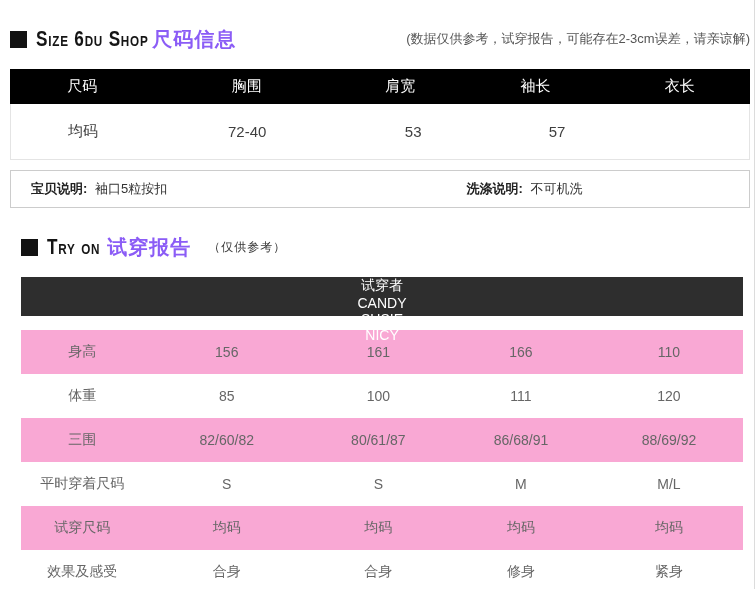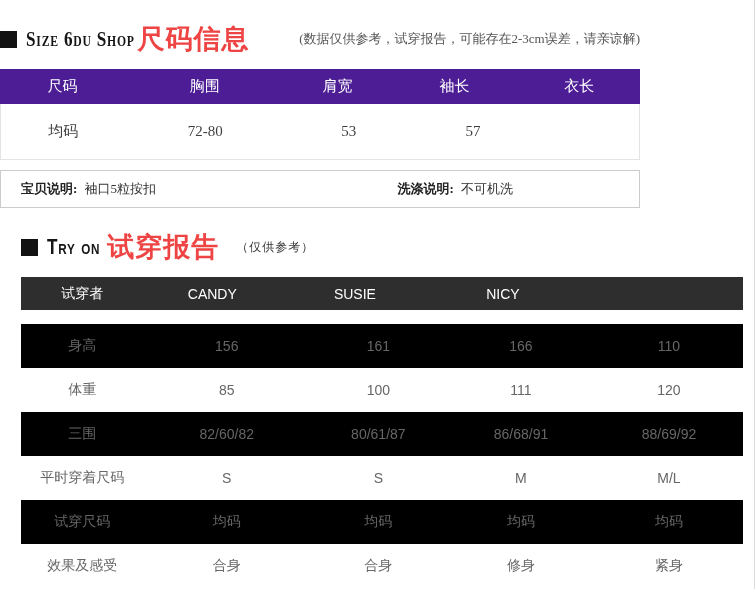--- a/index.html
+++ b/index.html
@@ -41,34 +41,34 @@
     font-size: 22px;
     color: #151515;
     display: inline-block;
     transform: scaleX(.78);
     transform-origin: 0 60%;
     white-space: nowrap;
   }
   .t-en.size-logo { margin-right: -28px; }
   .t-en.tryon-logo { margin-right: -8px; }
   .t-cn {
-    font-size: 27px;
+    font-size: 20px;
     font-weight: 600;
-    color: #ef4444;
+    color: #8b5cf6;
     letter-spacing: 1px;
   }
   .t-note { font-size: 13px; color: #555; }
   .t-note-small { font-size: 12px; color: #3a3a3a; letter-spacing: 1px; margin-left: 17px; }
 
   
-  .sec1 { width: 640px; font-family: Liberation Serif, serif; }
+  .sec1 { margin-left: 10px; width: 740px; }
   .tbl1-head {
     margin-top: 19px;
     height: 35px;
-    background: #4c1d95;
+    background: #000000;
     color: #ffffff;
     display: flex;
     align-items: center;
     font-size: 15px;
   }
   .tbl1-row {
     height: 56px;
     display: flex;
     align-items: center;
     border: 1px solid #e4e4e4;
@@ -90,36 +90,37 @@
     color: #333;
   }
   .info-item { padding-left: 20px; white-space: nowrap; }
   .info-item.first { width: 59%; }
   .info-label { font-weight: bold; color: #222; margin-right: 4px; }
 
   
   .sec2 { margin-left: 21px; width: 722px; }
   .tbl2-head {
     margin-top: 19px;
-    height: 33px;
+    height: 39px;
     background: #2e2e2e;
     color: #ffffff;
     display: flex;
     align-items: center;
     font-size: 14px;
     margin-bottom: 14px;
+    flex-direction: column;
   }
   .tbl2-row {
     height: 44px;
     display: flex;
     align-items: center;
     font-size: 14px;
     color: #666;
   }
-  .tbl2-row.odd { background: #000000; }
+  .tbl2-row.odd { background: #f9a8d4; }
   .tbl2-head > div, .tbl2-row > div { text-align: center; }
   .d1 { width: 17%; } .d2 { width: 23%; } .d3 { width: 19%; }
   .d4 { width: 20.5%; } .d5 { width: 20.5%; }
 </style>
 </head>
 <body>
 
 <div class="page">
 
   <section class="sec1">
@@ -134,21 +135,21 @@
 
     <div class="tbl1-head">
       <div class="c1">尺码</div>
       <div class="c2">胸围</div>
       <div class="c3">肩宽</div>
       <div class="c4">袖长</div>
       <div class="c5">衣长</div>
     </div>
     <div class="tbl1-row">
       <div class="c1">均码</div>
-      <div class="c2">72-80</div>
+      <div class="c2">72-40</div>
       <div class="c4">53</div>
       <div class="c5">57</div>
     </div>
 
     <div class="info-box">
       <div class="info-item first">
         <span class="info-label">宝贝说明:</span>
         <span>袖口5粒按扣</span>
       </div>
       <div class="info-item">

